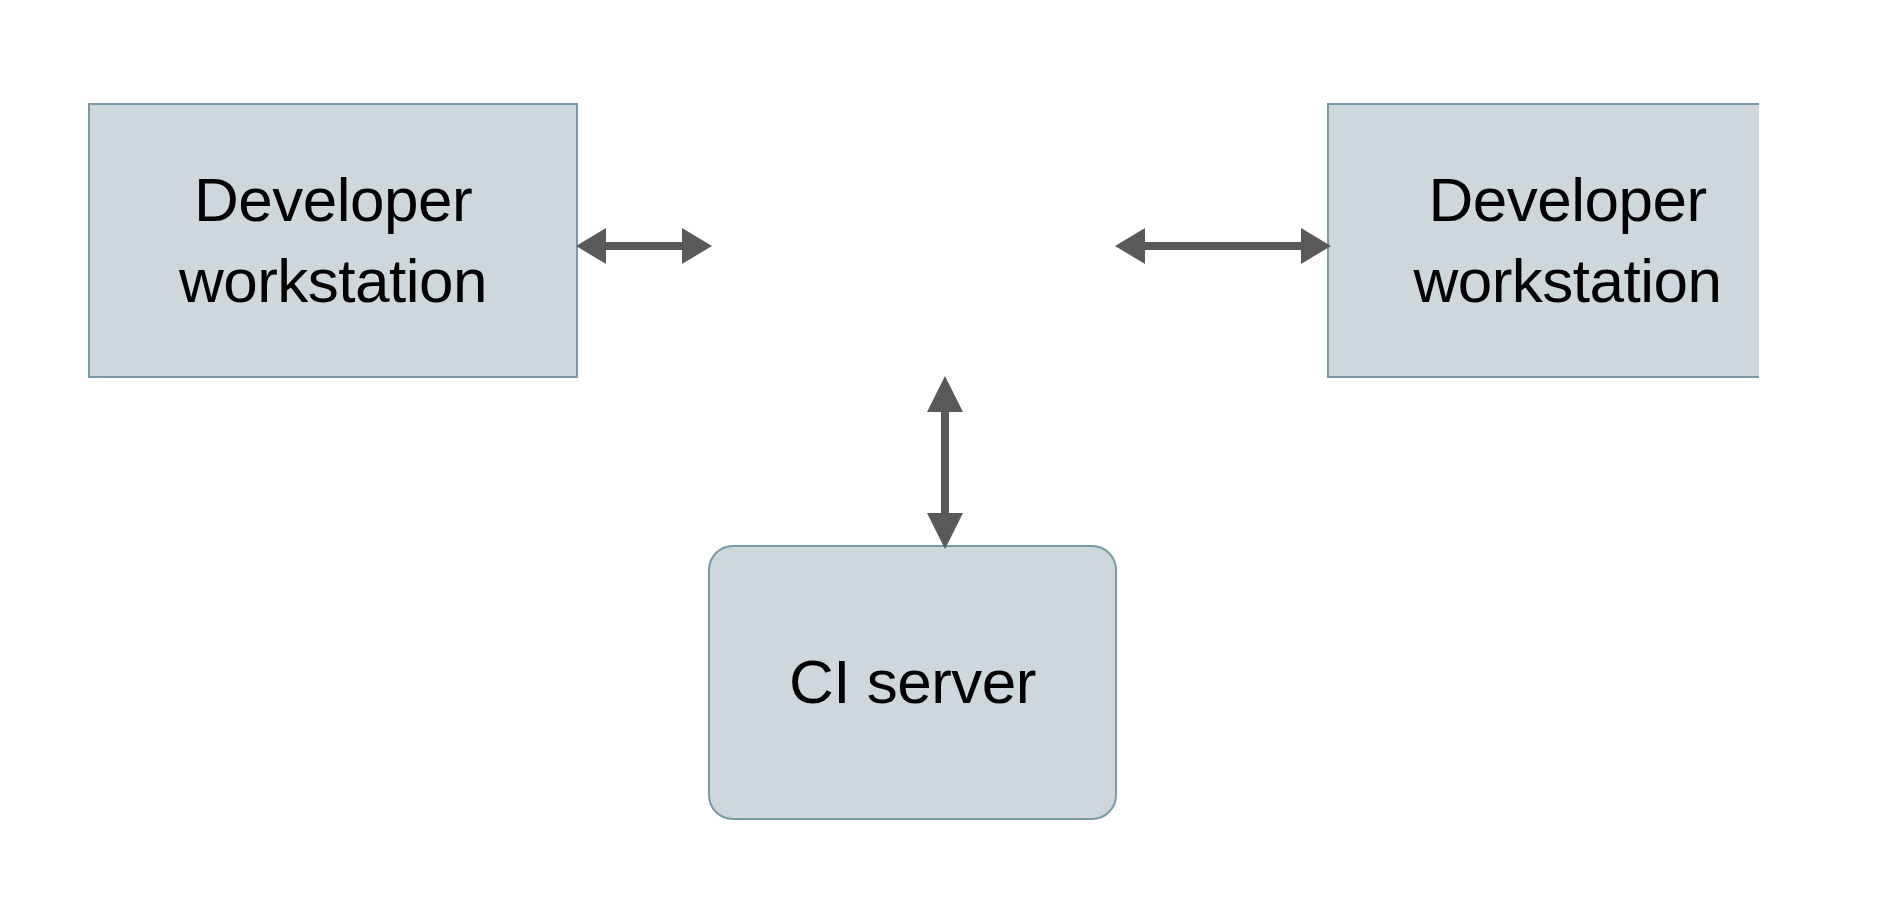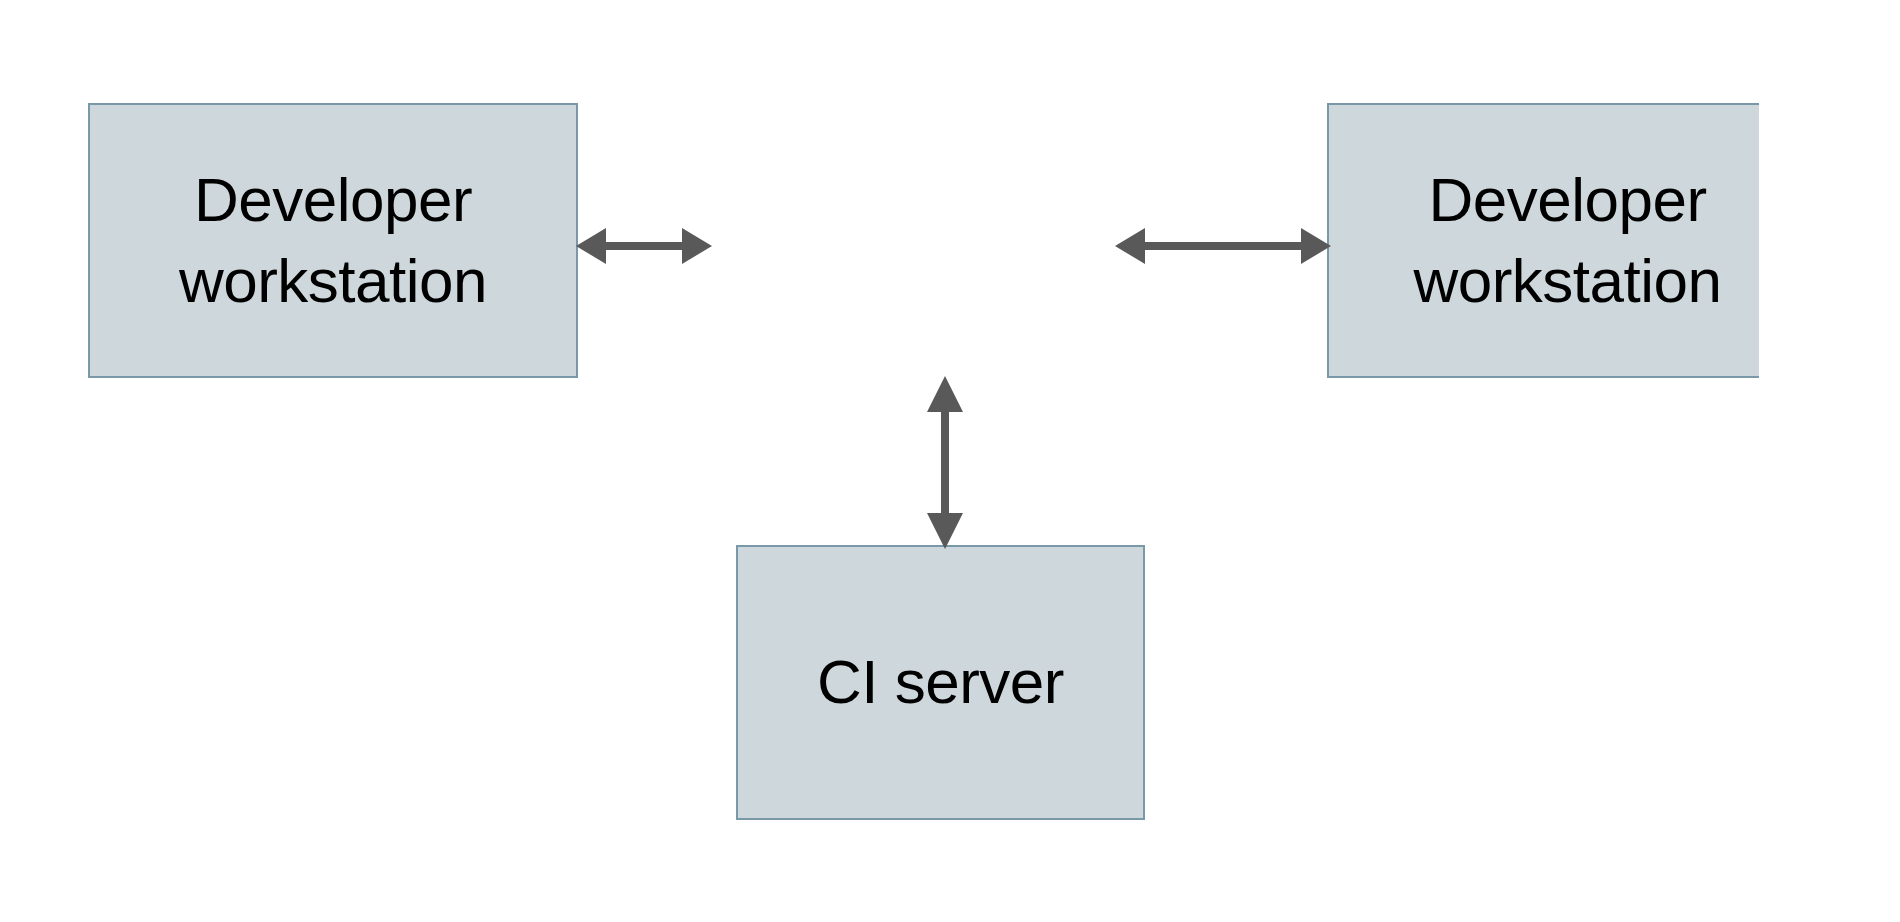--- a/index.html
+++ b/index.html
@@ -39,21 +39,21 @@
   .node-label {
     display: block;
     width: 100%;
     padding: 0 6px;
     box-sizing: border-box;
   }
   
   #node-dev-left   { left: 88px;   top: 103px; width: 490px; height: 275px; }
   #node-shared     { left: 708px;  top: 103px; width: 409px; height: 275px; }
   #node-dev-right  { left: 1327px; top: 103px; width: 481px; height: 275px; }
-  #node-ci         { left: 736px;  top: 545px; width: 409px; height: 275px; }
+  #node-ci         { left: 708px;  top: 545px; width: 409px; height: 275px; border-radius: 25px; }
   #node-ci .node-label { font-size: 62px; }
 
   .edge {
     position: absolute;
     pointer-events: none;
   }
   #edge-left-shared  { left: 576px;  top: 215px; width: 136px; height: 62px; }
   #edge-shared-right { left: 1115px; top: 215px; width: 216px; height: 62px; }
   #edge-shared-ci    { left: 914px;  top: 376px; width: 62px;  height: 173px; }
   .edge svg { display: block; width: 100%; height: 100%; overflow: visible; }

